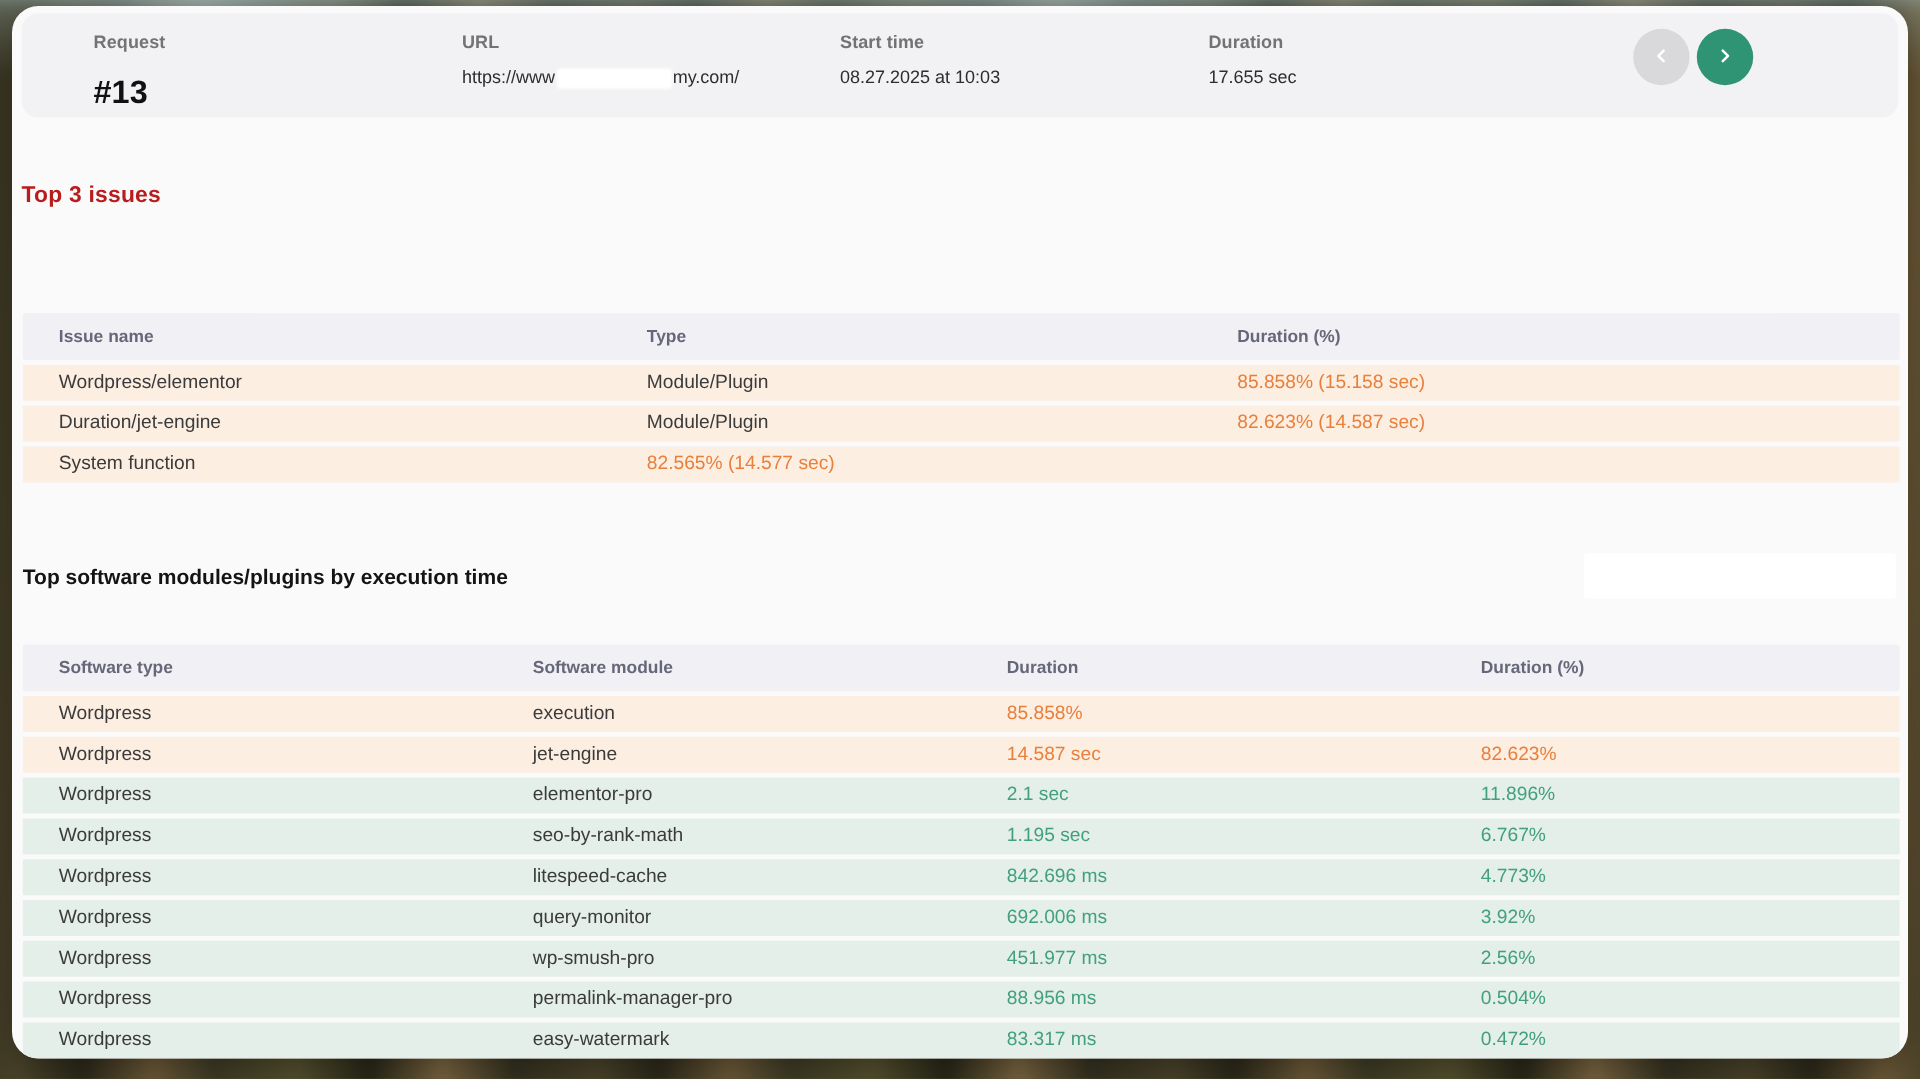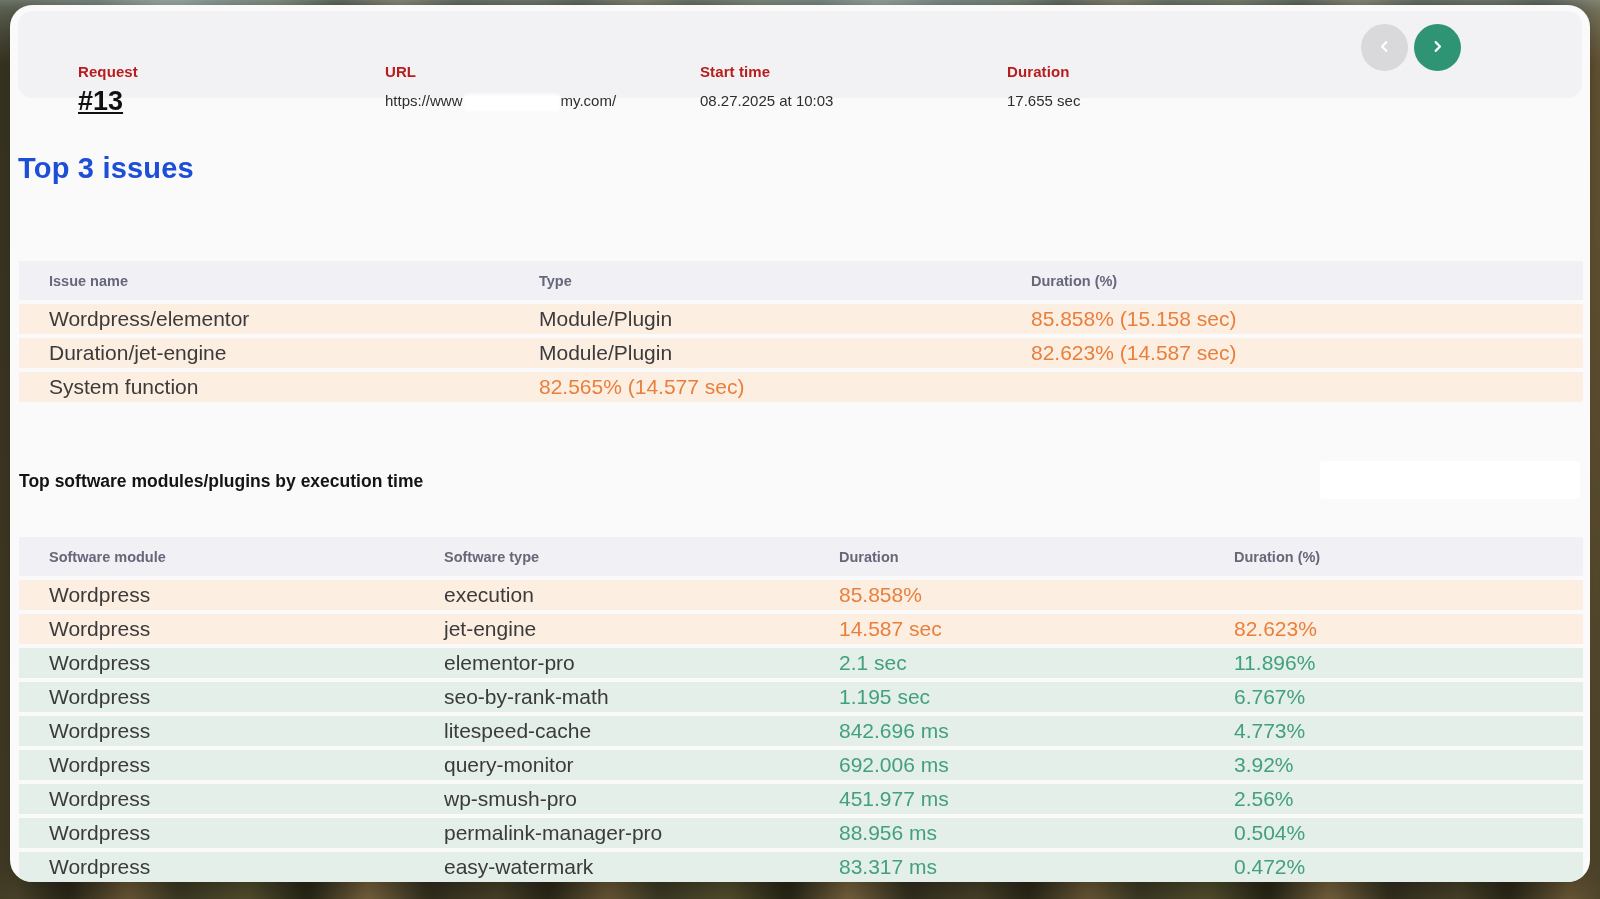--- a/index.html
+++ b/index.html
@@ -27,42 +27,42 @@
     box-shadow: 0 6px 30px rgba(0,0,0,0.35);
     overflow: hidden;
   }
 
   
   .header-panel {
     position: absolute; left: 8px; top: 6px; width: 1564px; height: 87px;
     background: #f2f2f4; border-radius: 14px;
   }
   .hcol { position: absolute; top: 16px; }
-  .hcol .hlabel { display: block; font-size: 15px; font-weight: 700; color: #b91c1c; letter-spacing: 0.1px; margin-top: 36px; }
+  .hcol .hlabel { display: block; font-size: 15px; font-weight: 700; color: #737373; letter-spacing: 0.1px; }
   .hcol-request { left: 60px; }
-  .hcol-request .hvalue { display: block; margin-top: 6px; font-size: 27px; font-weight: 800; color: #111; text-decoration: underline; }
+  .hcol-request .hvalue { display: block; margin-top: 18px; font-size: 27px; font-weight: 800; color: #111; }
   .hcol-url { left: 367px; }
   .hvalue-line { display: block; margin-top: 12px; font-size: 15px; color: #2e2e2e; white-space: nowrap; }
   .hcol-start { left: 682px; }
   .hcol-duration { left: 989px; }
   .url-redacted {
     display: inline-block; vertical-align: middle; width: 96px; height: 17px;
     background: #ffffff; border-radius: 3px; filter: blur(1.5px); margin: 0 1px;
   }
   .nav-btn {
     position: absolute; top: 13px; width: 47px; height: 47px; border-radius: 50%;
     border: none; display: flex; align-items: center; justify-content: center; cursor: pointer;
   }
   .nav-prev { left: 1343px; background: var(--nav-disabled, #d9d9dc); }
   .nav-next { left: 1396px; background: var(--nav-accent, #2f9474); }
 
   
   .section-title-1 {
     position: absolute; left: 8px; top: 147px;
-    font-size: 29px; font-weight: 800; color: #1d4ed8; letter-spacing: 0.2px;
+    font-size: 19px; font-weight: 800; color: #b91c1c; letter-spacing: 0.2px;
   }
   .section-title-2 {
     position: absolute; left: 9px; top: 466px;
     font-size: 17.5px; font-weight: 700; color: #141414;
   }
   .redacted-box {
     position: absolute; left: 1310px; top: 456px; width: 260px; height: 38px;
     background: #ffffff; border-radius: 3px;
   }
 
@@ -72,21 +72,21 @@
   .tbl-modules { top: 532px; }
   .trow { display: grid; align-items: center; }
   .tbl-issues .trow { grid-template-columns: 490px 492px 1fr; }
   .tbl-modules .trow { grid-template-columns: 395px 395px 395px 1fr; }
   .thead {
     background: #f0f0f5; height: 39px; border-radius: 2px;
   }
   .thead .cell { font-size: 14.5px; font-weight: 700; color: #67677a; }
   .cell { padding-left: 30px; white-space: nowrap; overflow: hidden; }
   .tbody .trow { height: 30px; margin-top: 4px; border-radius: 1px; }
-  .tbody .cell { font-size: 21px; color: #3b3b3b; }
+  .tbody .cell { font-size: 16px; color: #3b3b3b; }
   .trow.sev-high { background: #fdeee2; }
   .trow.sev-low  { background: #e3efe8; }
   .trow.sev-high .cell.metric { color: var(--metric-high, #e8803c); }
   .trow.sev-low  .cell.metric { color: var(--metric-low, #43a07f); }
 </style>
 </head>
 <body>
 
 <div class="backdrop"></div>
 
@@ -151,22 +151,22 @@
     <div class="cell metric">82.565% (14.577 sec)</div>
   </div>
 </div>
   </div>
 
   <h2 class="section-title-2">Top software modules/plugins by execution time</h2>
   <div class="redacted-box"></div>
 
   <div class="tbl tbl-modules">
     <div class="trow thead">
+      <div class="cell">Software type</div>
       <div class="cell">Software module</div>
-      <div class="cell">Software type</div>
       <div class="cell">Duration</div>
       <div class="cell">Duration (%)</div>
     </div>
     <div class="tbody" id="modules-body">
   <div class="trow sev-high">
     <div class="cell">Wordpress</div>
     <div class="cell">execution</div>
     <div class="cell metric">85.858%</div>
   </div>
 

